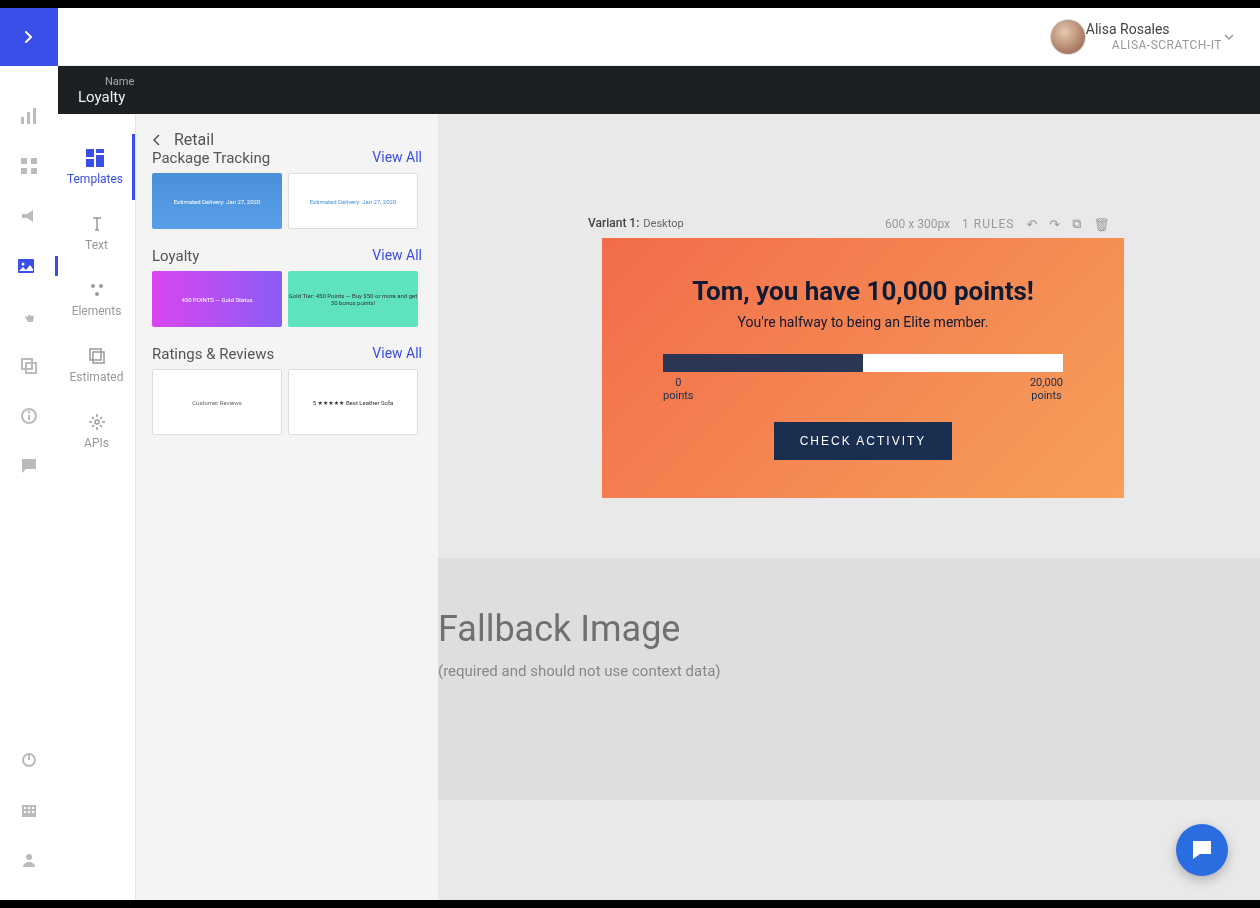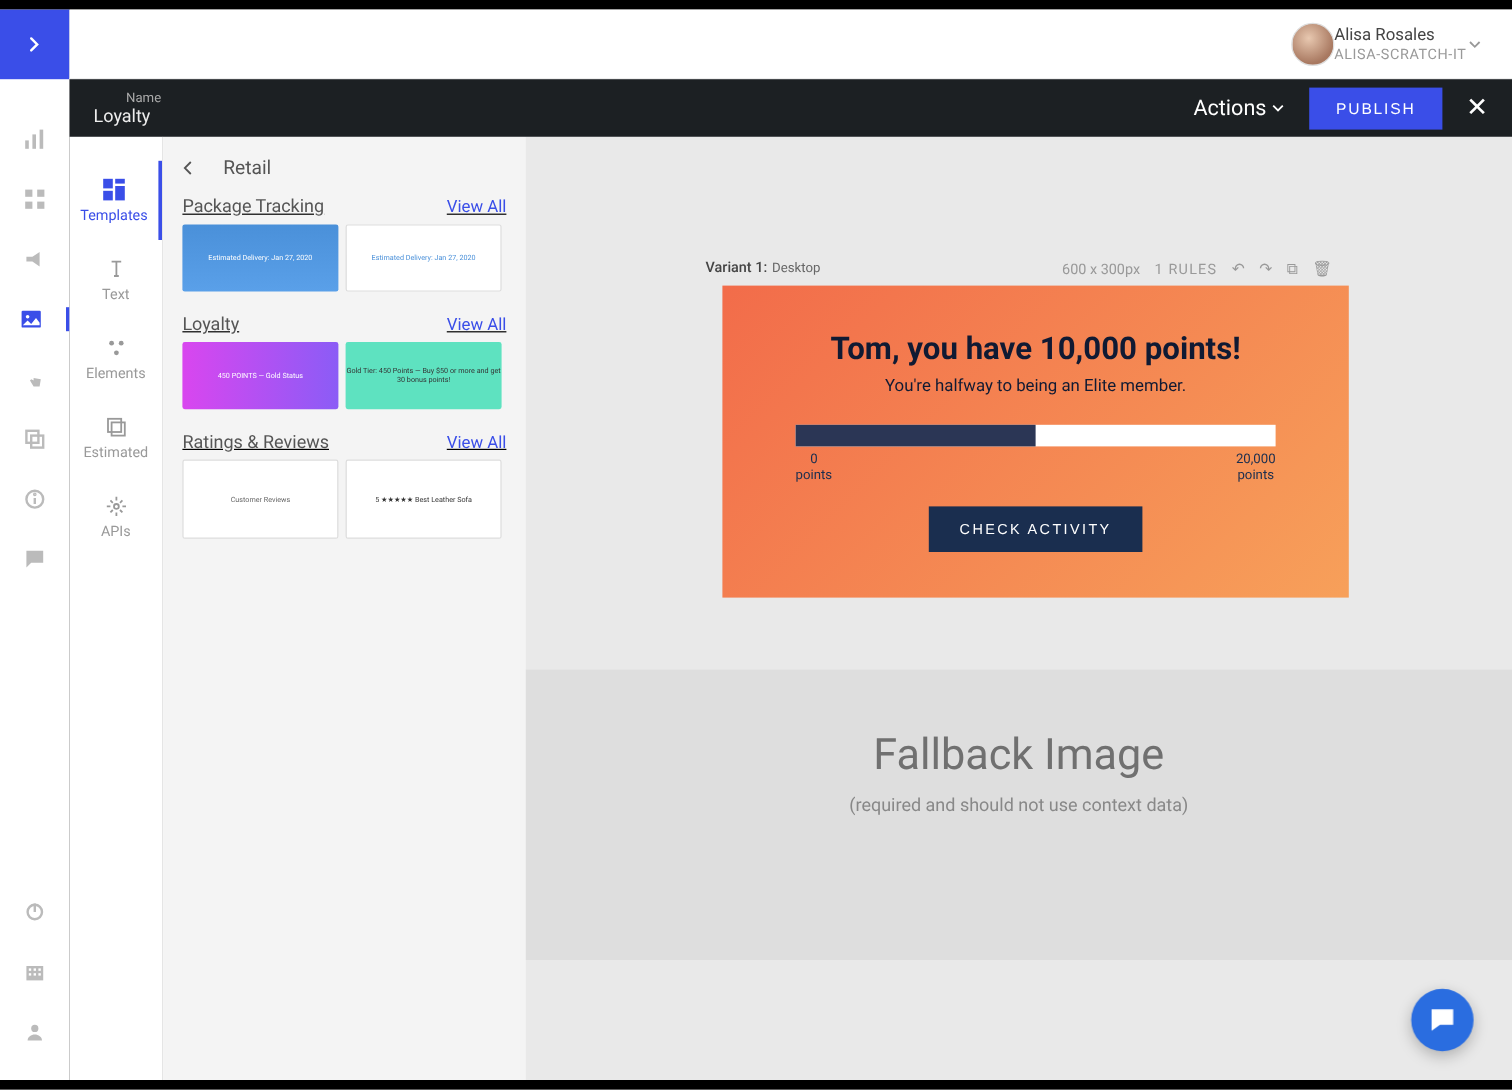--- a/index.html
+++ b/index.html
@@ -18,21 +18,21 @@
 
 
 .main { flex: 1; background: #fff; display: flex; flex-direction: column; }
 
 
 .topbar { height: 58px; display: flex; align-items: center; justify-content: flex-end; padding: 0 24px; background: #fff; border-bottom: 1px solid #eee; }
 .user { display: flex; align-items: center; gap: 0; cursor: pointer; }
 .avatar { width: 36px; height: 36px; border-radius: 50%; background: radial-gradient(circle at 40% 35%, #e8c8b0 0%, #a87860 70%); border: 1px solid #ddd; }
 .user-text { display: flex; flex-direction: column; line-height: 1.2; }
 .user-name { font-size: 14px; color: #444; }
-.user-org { font-size: 12px; color: #999; letter-spacing: 0.5px; }
+.user-org { font-size: 12px; color: #999; letter-spacing: 0.5px; margin-left: 26px; }
 
 
 .namebar { background: #1c2023; color: #fff; display: flex; align-items: center; justify-content: space-between; padding: 10px 20px; height: 48px; }
 .namebar-left { display: flex; flex-direction: column; }
 .namebar-label { font-size: 11px; color: #aaa; padding-left: 27px; }
 .namebar-value { font-size: 15px; color: #eee; }
 .namebar-right { display: flex; align-items: center; gap: 20px; }
 .actions { font-size: 18px; color: #fff; cursor: pointer; display: flex; align-items: center; gap: 4px; }
 .publish-btn { background: #3a4ee8; color: #fff; border: none; padding: 10px 22px; font-size: 13px; letter-spacing: 1.5px; cursor: pointer; }
 .close-x { font-size: 22px; color: #fff; cursor: pointer; font-weight: 300; }
@@ -41,23 +41,23 @@
 .body { flex: 1; display: flex; overflow: hidden; }
 
 
 .toolpanel { width: 78px; background: #fff; border-right: 1px solid #e5e5e5; display: flex; flex-direction: column; padding-top: 20px; }
 .tool { display: flex; flex-direction: column; align-items: center; gap: 4px; padding: 14px 0; cursor: pointer; color: #999; font-size: 12px; }
 .tool.active { color: #3a4ee8; border-right: 3px solid #3a4ee8; }
 .tool svg, .tool-ico { width: 20px; height: 20px; }
 
 
 .browser { width: 302px; background: #f4f4f4; padding: 16px; overflow-y: auto; }
-.browser-back { display: flex; align-items: center; gap: 24px; color: #555; font-size: 16px; cursor: pointer; margin-bottom: 14px; }
+.browser-back { display: flex; align-items: center; gap: 12px; color: #555; font-size: 16px; cursor: pointer; margin-bottom: 0; }
 .cat { margin-bottom: 18px; }
-.cat-head { display: flex; justify-content: space-between; align-items: flex-end; margin-bottom: 6px; text-decoration: underline; }
+.cat-head { display: flex; justify-content: space-between; align-items: flex-start; margin-bottom: 6px; }
 .cat-title { font-size: 15px; color: #555; }
 .cat-viewall { font-size: 14px; color: #3a4ee8; cursor: pointer; }
 .thumbs { display: flex; gap: 6px; }
 .thumb { width: 130px; height: 56px; background: #fff; border-radius: 2px; overflow: hidden; cursor: pointer; font-size: 6px; display: flex; align-items: center; justify-content: center; text-align: center; }
 .thumb.tall { height: 66px; }
 
 
 .canvas { flex: 1; background: #e9e9e9; overflow-y: auto; padding-top: 102px; display: flex; flex-direction: column; align-items: center; }
 .variant-head { width: 522px; display: flex; justify-content: space-between; font-size: 12px; color: #666; margin-bottom: 6px; }
 .variant-head-left { display:flex; gap:4px; align-items:baseline;}
@@ -69,21 +69,21 @@
 .preview-sub { font-size: 14px; color: #101a33; margin-bottom: 24px; }
 .progress-wrap { width: 400px; }
 .progress { height: 18px; background: #fff; display:flex; }
 .progress-fill { width: 50%; background: #2b3655; }
 .progress-labels { display: flex; justify-content: space-between; font-size: 11px; color: #1a2e4f; margin-top: 4px; }
 .progress-labels div { text-align: center; line-height:1.2;}
 .check-btn { margin-top: 20px; background: #1a2e4f; color: #fff; border: none; padding: 12px 26px; font-size: 12px; letter-spacing: 2px; cursor: pointer; }
 
 .add-variant { width: 522px; margin-top: 28px; border: 1px dashed #bbb; padding: 10px; color: #888; font-size: 13px; letter-spacing: 2px; text-align: center; cursor: pointer; }
 
-.fallback-section { width: 100%; background: #dedede; margin-top: 60px; padding: 50px 0 120px; text-align: center; }
+.fallback-section { width: 100%; background: #dedede; margin-top: 60px; padding: 50px 0 120px; }
 .fallback-title { font-size: 36px; color: #707070; font-weight: 400; }
 .fallback-sub { font-size: 15px; color: #888; margin-top: 12px; }
 .fallback-opts { display: flex; gap: 36px; justify-content: center; margin-top: 24px; }
 .radio-opt { display: flex; align-items: center; gap: 8px; font-size: 14px; color: #444; cursor: pointer; }
 .radio { width: 18px; height: 18px; border: 2px solid #444; border-radius: 50%; display: flex; align-items: center; justify-content: center; }
 .radio.selected { border-color: #3a4ee8; }
 .radio.selected::after { content:''; width: 10px; height: 10px; background: #3a4ee8; border-radius: 50%; }
 
 .chat-fab { position: fixed; right: 32px; bottom: 32px; width: 52px; height: 52px; background: #2a6de0; border-radius: 50%; display: flex; align-items: center; justify-content: center; color: #fff; cursor: pointer; box-shadow: 0 4px 12px rgba(0,0,0,0.25); }
 </style>
@@ -190,30 +190,20 @@
         <svg width="14" height="14" viewBox="0 0 14 14">
             <path d="M3 5l4 4 4-4" stroke="#999" stroke-width="1.5" fill="none"></path>
           </svg>
       </div>
     </div>
 
     <div class="namebar">
       <div class="namebar-left">
         <span class="namebar-label">Name</span>
         <span class="namebar-value">Loyalty</span>
-      </div>
-      <div class="namebar-right">
-        <div class="actions">
-          <span>Actions</span>
-          <svg width="12" height="12" viewBox="0 0 12 12">
-              <path d="M2 4l4 4 4-4" stroke="#fff" stroke-width="1.5" fill="none"></path>
-            </svg>
-        </div>
-        <button class="publish-btn">PUBLISH</button>
-        <span class="close-x">✕</span>
       </div>
     </div>
 
     <div class="body">
 
       <div class="toolpanel">
         <div class="tool active">
           <svg viewBox="0 0 20 20" fill="#3a4ee8">
               <rect x="1" y="1" width="8" height="8"></rect>
               <rect x="11" y="1" width="8" height="4"></rect>

